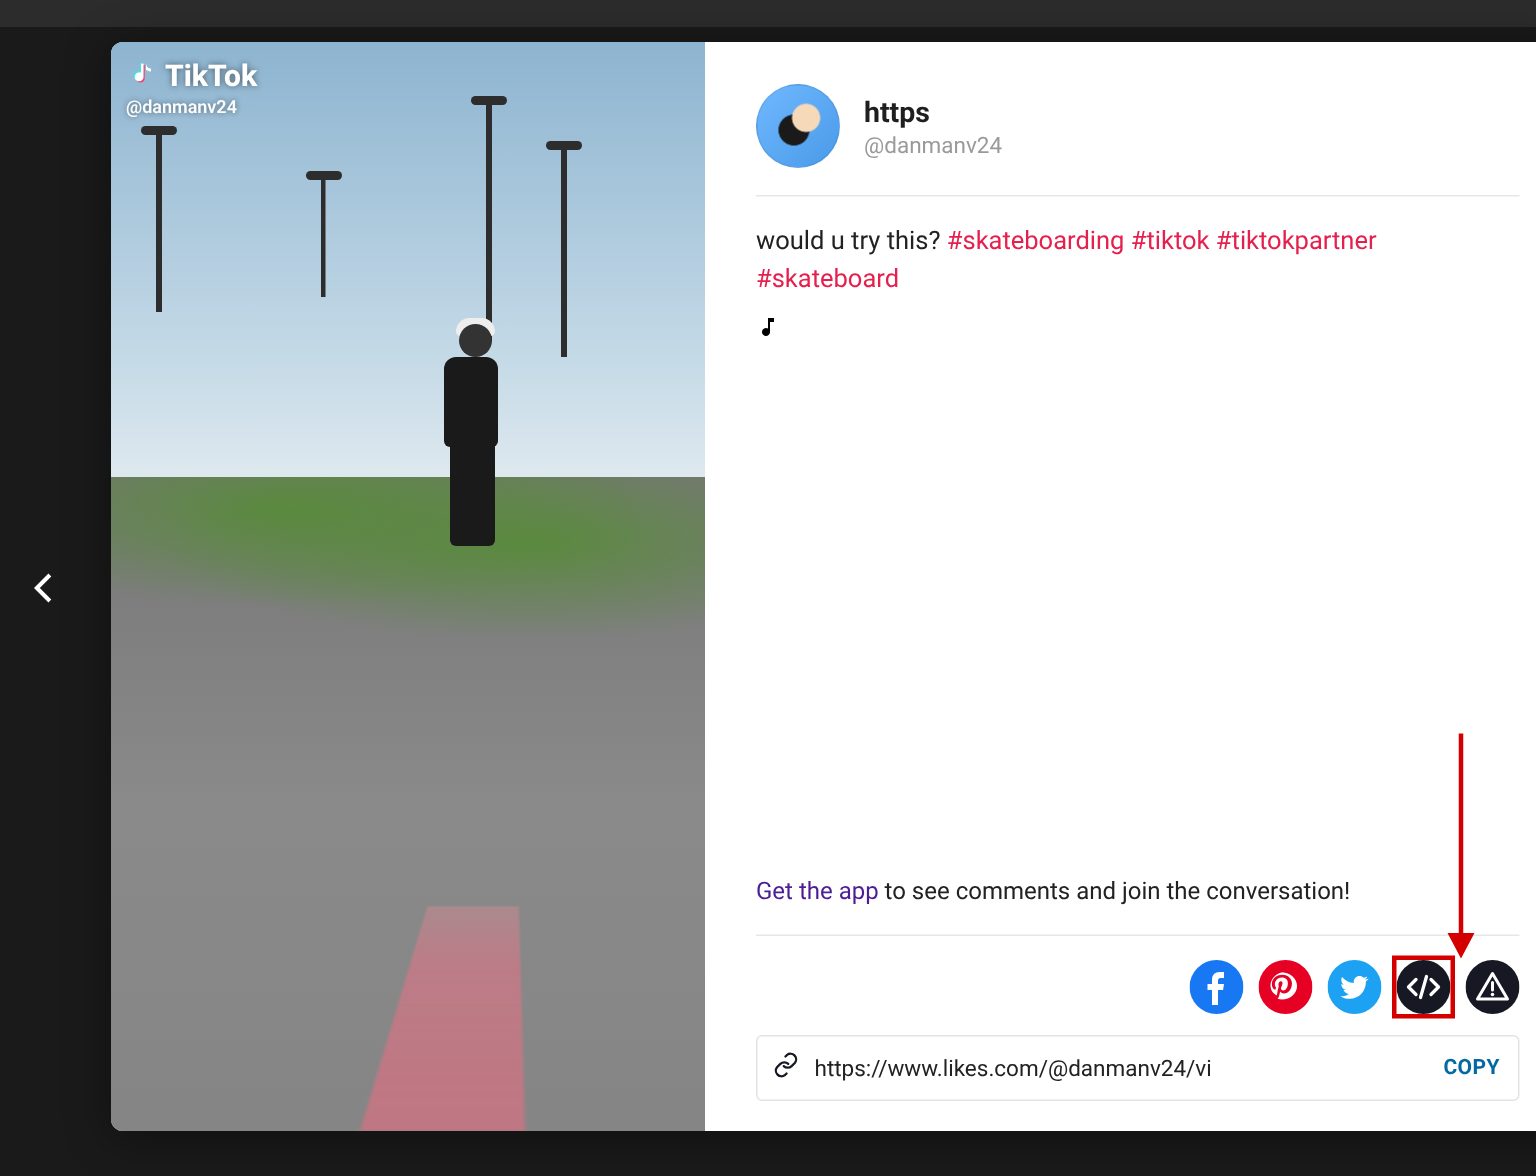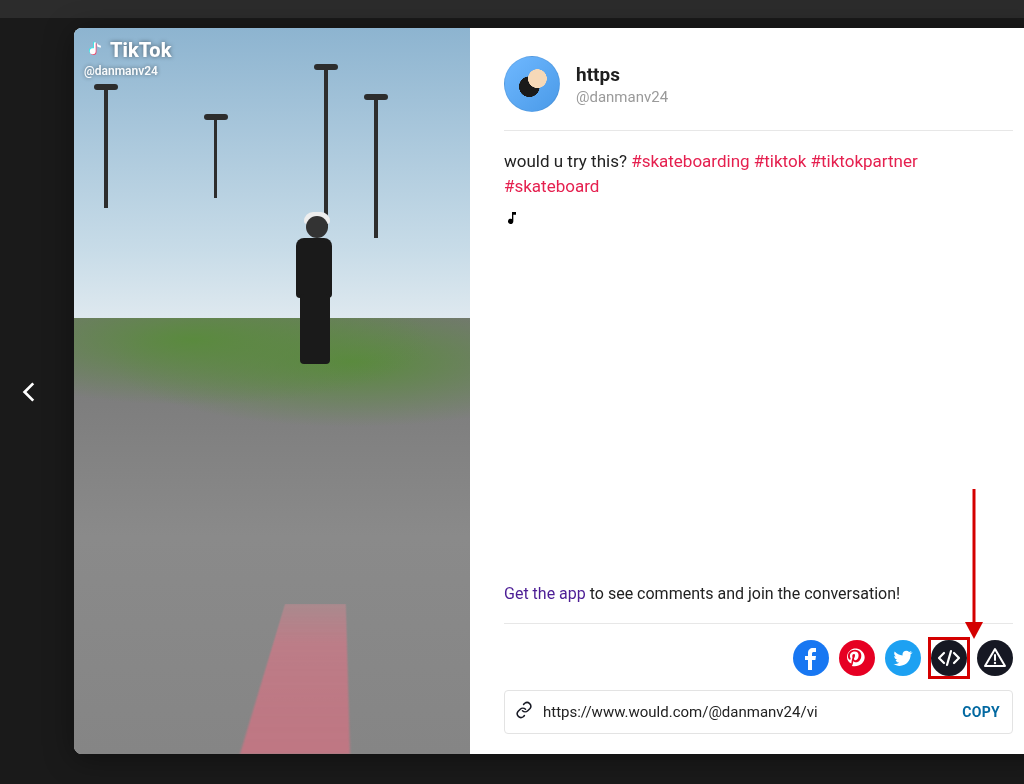--- a/index.html
+++ b/index.html
@@ -223,21 +223,21 @@
         </div>
       </div>
 
       <div class="url-row">
         <span class="link-icon">
           <svg viewBox="0 0 24 24" fill="none" stroke="#161823" stroke-width="2" stroke-linecap="round">
               <path d="M10 13a5 5 0 0 0 7 0l3-3a5 5 0 0 0-7-7l-1.5 1.5"></path>
               <path d="M14 11a5 5 0 0 0-7 0l-3 3a5 5 0 0 0 7 7l1.5-1.5"></path>
             </svg>
         </span>
-        <div class="url-text">https://www.would.com/@danmanv24/vi</div>
+        <div class="url-text">https://www.likes.com/@danmanv24/vi</div>
         <div class="copy">COPY</div>
       </div>
 
       <div class="annotation-arrow">
         <svg viewBox="0 0 30 160">
           <line x1="15" y1="5" x2="15" y2="140" stroke="#d40000" stroke-width="3"></line>
           <polygon points="15,155 6,138 24,138" fill="#d40000"></polygon>
         </svg>
       </div>
 

